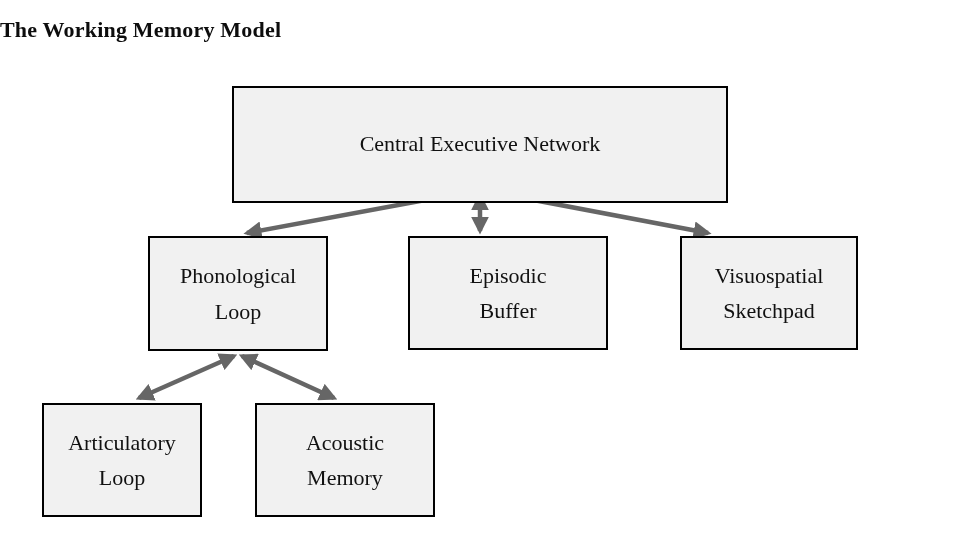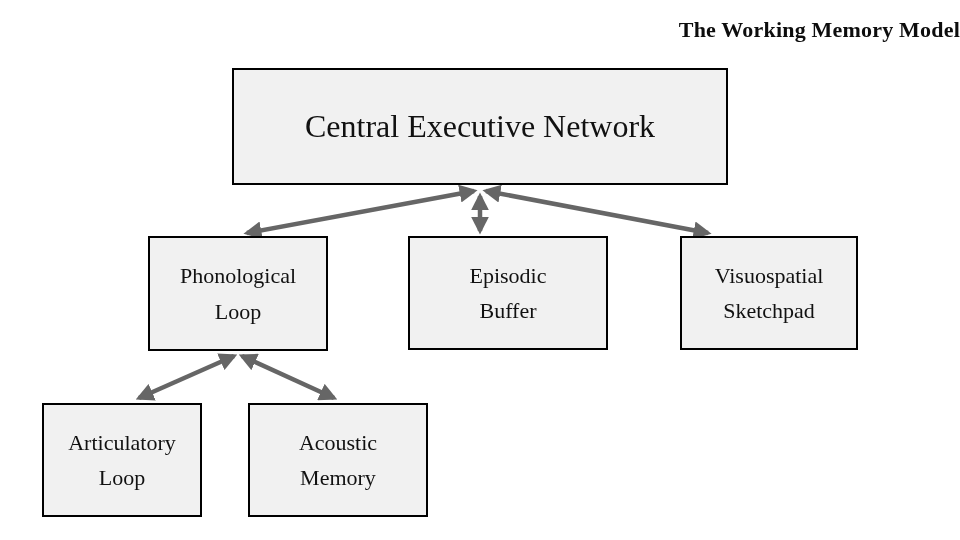--- a/index.html
+++ b/index.html
@@ -15,21 +15,21 @@
     overflow: hidden;
     font-family: "Liberation Serif", "DejaVu Serif", serif;
     color: #111111;
   }
   .diagram-title {
     position: absolute;
     top: 17px;
     left: 0;
     width: 960px;
     margin: 0;
-    text-align: right;
+    text-align: left;
     font-size: 22px;
     font-weight: bold;
     letter-spacing: 0.2px;
     color: #0d0d0d;
   }
   .arrow-layer {
     position: absolute;
     top: 0;
     left: 0;
     width: 960px;
@@ -42,34 +42,34 @@
     border: 2.5px solid #000000;
     display: flex;
     flex-direction: column;
     align-items: center;
     justify-content: center;
     text-align: center;
     line-height: 1.6;
   }
   .node span { display: block; }
   .node-central {
-    left: 232px; top: 68px;
+    left: 232px; top: 86px;
     width: 496px; height: 117px;
-    font-size: 32px;
+    font-size: 22px;
     line-height: 1.2;
     align-items: center;
   }
   .node-sub {
     font-size: 22px;
   }
   .node-phonological { left: 148px; top: 236px; width: 180px; height: 115px; align-items: center; }
   .node-episodic     { left: 408px; top: 236px; width: 200px; height: 114px; }
   .node-visuospatial { left: 632px; top: 236px; width: 178px; height: 114px; margin-left: 48px; }
   .node-articulatory { left: 42px;  top: 403px; width: 160px; height: 114px; }
-  .node-acoustic     { left: 248px; top: 403px; width: 180px; height: 114px; }
+  .node-acoustic     { left: 255px; top: 403px; width: 180px; height: 114px; }
 </style>
 </head>
 <body>
 
 <div class="canvas">
 
   <h1 class="diagram-title">The Working Memory Model</h1>
 
   <svg class="arrow-layer" width="960" height="540" viewBox="0 0 960 540" aria-hidden="true">
     <defs>

